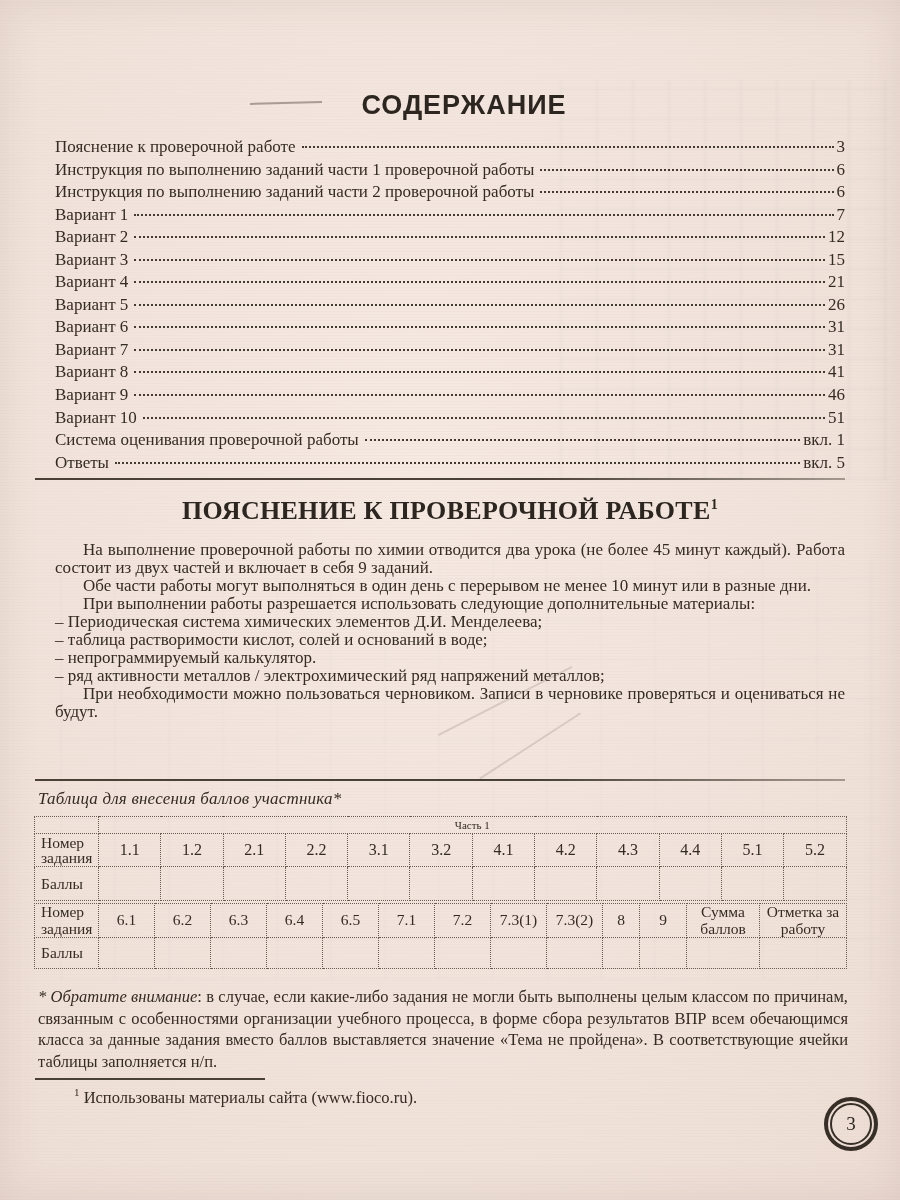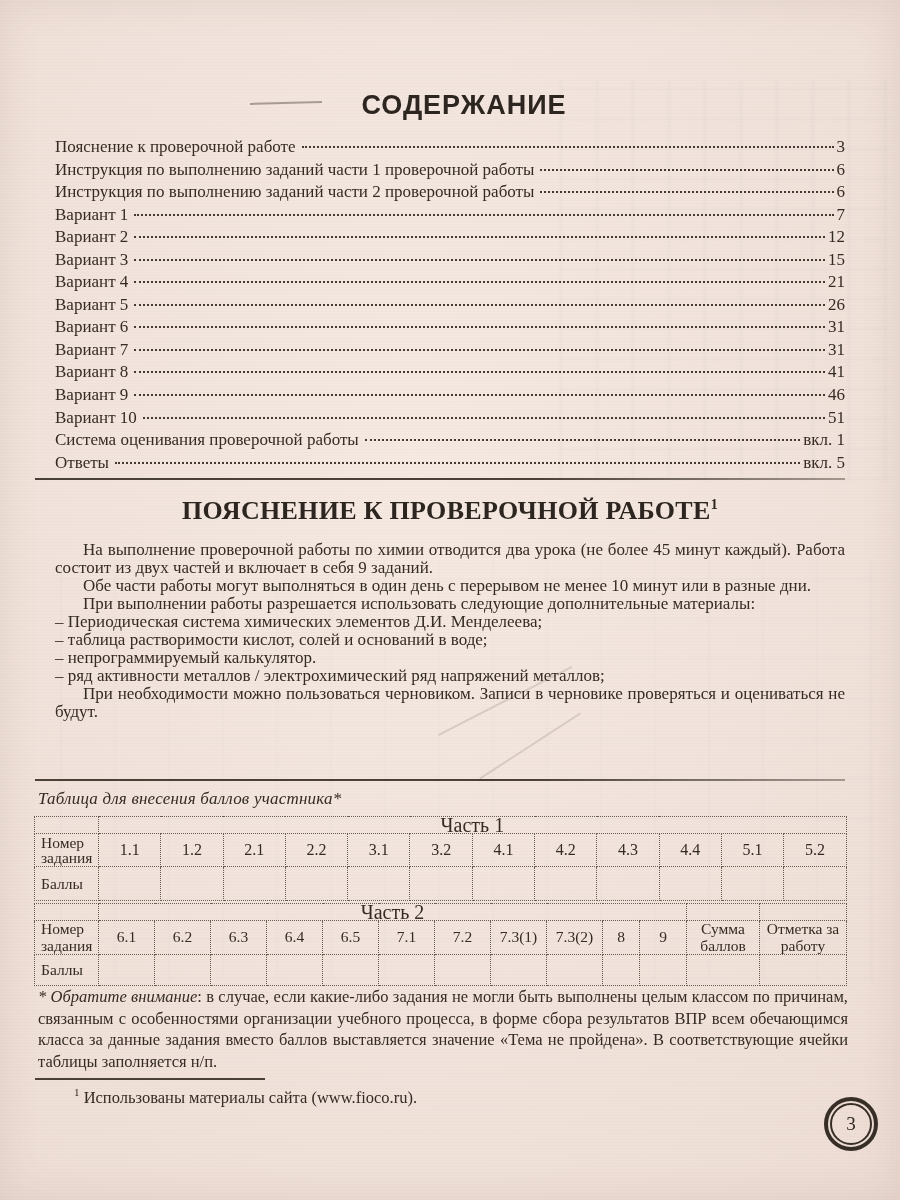--- a/index.html
+++ b/index.html
@@ -50,21 +50,21 @@
   .body-text{position:absolute;left:55px;top:541px;width:790px;font-size:17px;line-height:18px;text-align:justify;}
   .body-text p{margin:0;}
   .body-text p.indent{text-indent:28px;}
 
   .table-caption{position:absolute;left:38px;top:789px;font-style:italic;font-size:17px;letter-spacing:.2px;}
 
   table.score{position:absolute;left:34px;border-collapse:collapse;table-layout:fixed;width:812px;
     font-size:16px;color:#342b23;}
   table.score td{border:1.4px dotted #675c50;text-align:center;vertical-align:middle;padding:0;overflow:hidden;}
   table.score td.lab{text-align:left;padding-left:6px;font-size:15.5px;line-height:15.5px;}
-  table.score tr.r-head td{height:16px;font-size:20px;line-height:15px;}
+  table.score tr.r-head td{height:16px;font-size:11px;line-height:15px;}
   .score-p1{top:816px;}
   .score-p1 tr.r-num td{height:32px;}
   .score-p1 tr.r-score td{height:33px;}
   .score-p2{top:903px;}
   .score-p2 tr.r-num td{height:33px;font-size:15.5px;line-height:16.5px;}
   .score-p2 tr.r-score td{height:30px;}
 
   .note{position:absolute;left:38px;top:986px;width:810px;font-size:16.5px;line-height:21.5px;text-align:justify;}
   .note .lead{font-style:italic;}
 
@@ -255,26 +255,20 @@
         <col style="width:56px">
         <col style="width:56px">
         <col style="width:56px">
         <col style="width:56px">
         <col style="width:37px">
         <col style="width:47px">
       <col style="width:73px">
         <col style="width:87px">
     </colgroup>
     <tbody>
-        <tr class="r-head">
-      <td class="lab"></td>
-      <td colspan="11">Часть 2</td>
-      <td></td>
-      <td></td>
-    </tr>
     <tr class="r-num">
       <td class="lab">Номер задания</td>
       <td>6.1</td>
       <td>6.2</td>
       <td>6.3</td>
       <td>6.4</td>
       <td>6.5</td>
       <td>7.1</td>
       <td>7.2</td>
       <td>7.3(1)</td>

